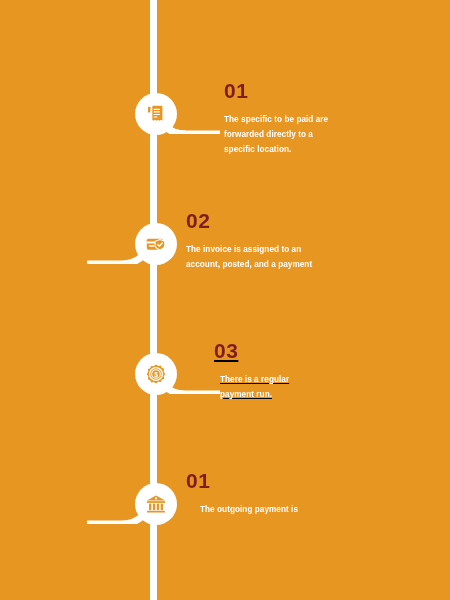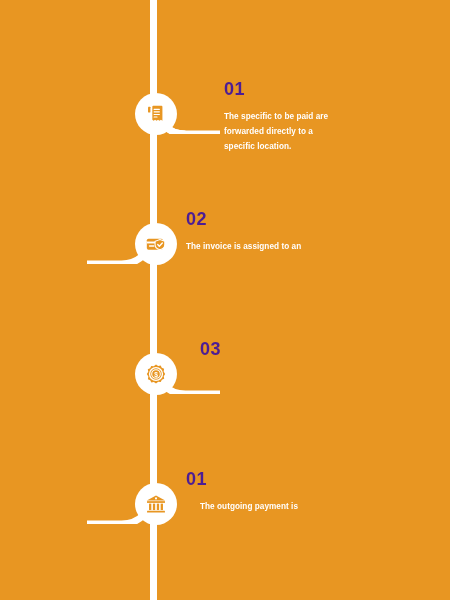--- a/index.html
+++ b/index.html
@@ -65,23 +65,23 @@
     width: 22px;
     height: 22px;
   }
 
   
   .copy {
     position: absolute;
     z-index: 4;
   }
   .step-num {
-    color: #4c1d95;
+    color: #7f1d1d;
     font-weight: bold;
-    font-size: 18px;
+    font-size: 21px;
     letter-spacing: 0.5px;
     line-height: 1;
     margin: 0 0 11px 0;
   }
   .step-body {
     color: #ffffff;
     font-weight: bold;
     font-size: 8.2px;
     line-height: 1.85;
     margin: 0;
@@ -145,20 +145,21 @@
           <path d="M16.3 7.2 l5.3 1.9 v3.4 c0 3-2.2 5-5.3 5.9 c-3.1-0.9-5.3-2.9-5.3-5.9 V9.1 z" fill="#e89622" stroke="#ffffff" stroke-width="1.15"></path>
           <path d="M13.9 12.6 l1.7 1.8 l3.3-3.5" fill="none" stroke="#ffffff" stroke-width="1.5" stroke-linecap="round" stroke-linejoin="round"></path>
         </svg>
       </span>
     </div>
 
     <div class="copy" style="left:186px; top:210px; width:180px;">
       <p class="step-num">02</p>
       <p class="step-body">
         <span class="line">The invoice is assigned to an</span>
+        <span class="line">account, posted, and a payment</span>
       </p>
     </div>
   </div>
 
   <div class="step">
 
     <div class="hook" style="left:150px; top:342px;">
       <svg width="70" height="52" viewBox="0 0 70 52">
         <path d="M 3.5 0 L 3.5 20 A 32 32 0 0 0 35.5 52 L 70 52" fill="none" stroke="#ffffff" stroke-width="7"></path>
       </svg>
@@ -171,22 +172,26 @@
                    l-1.55 2.35 l0.5 2.75 l-2.55 1.2 l-1.2 2.55 l-2.75-0.5 L12 22.4 l-2.35-1.55
                    l-2.75 0.5 l-1.2-2.55 l-2.55-1.2 l0.5-2.75 L2 12 l1.55-2.35 l-0.5-2.75 l2.55-1.2
                    l1.2-2.55 l2.75 0.5 z"></path>
           <circle cx="12" cy="12" r="7" fill="none" stroke="#ffffff" stroke-width="1.5"></circle>
           <circle cx="12" cy="12" r="4.7" fill="none" stroke="#ffffff" stroke-width="1.15"></circle>
           <text x="12" y="15.2" font-family="Liberation Sans, sans-serif" font-size="7.2" font-weight="bold" fill="#ffffff" text-anchor="middle">$</text>
         </svg>
       </span>
     </div>
 
-    <div class="copy" style="left:200px; top:340px; width:150px;">
+    <div class="copy" style="left:214px; top:340px; width:150px;text-decoration:underline;">
       <p class="step-num">03</p>
+      <p class="step-body" style="padding-left:6px;">
+        <span class="line">There is a regular</span>
+        <span class="line">payment run.</span>
+      </p>
     </div>
   </div>
 
   <div class="step">
 
     <div class="hook" style="left:87px; top:472px;">
       <svg width="70" height="52" viewBox="0 0 70 52">
         <path d="M 66.5 0 L 66.5 20 A 32 32 0 0 1 34.5 52 L 0 52" fill="none" stroke="#ffffff" stroke-width="7"></path>
       </svg>
     </div>

